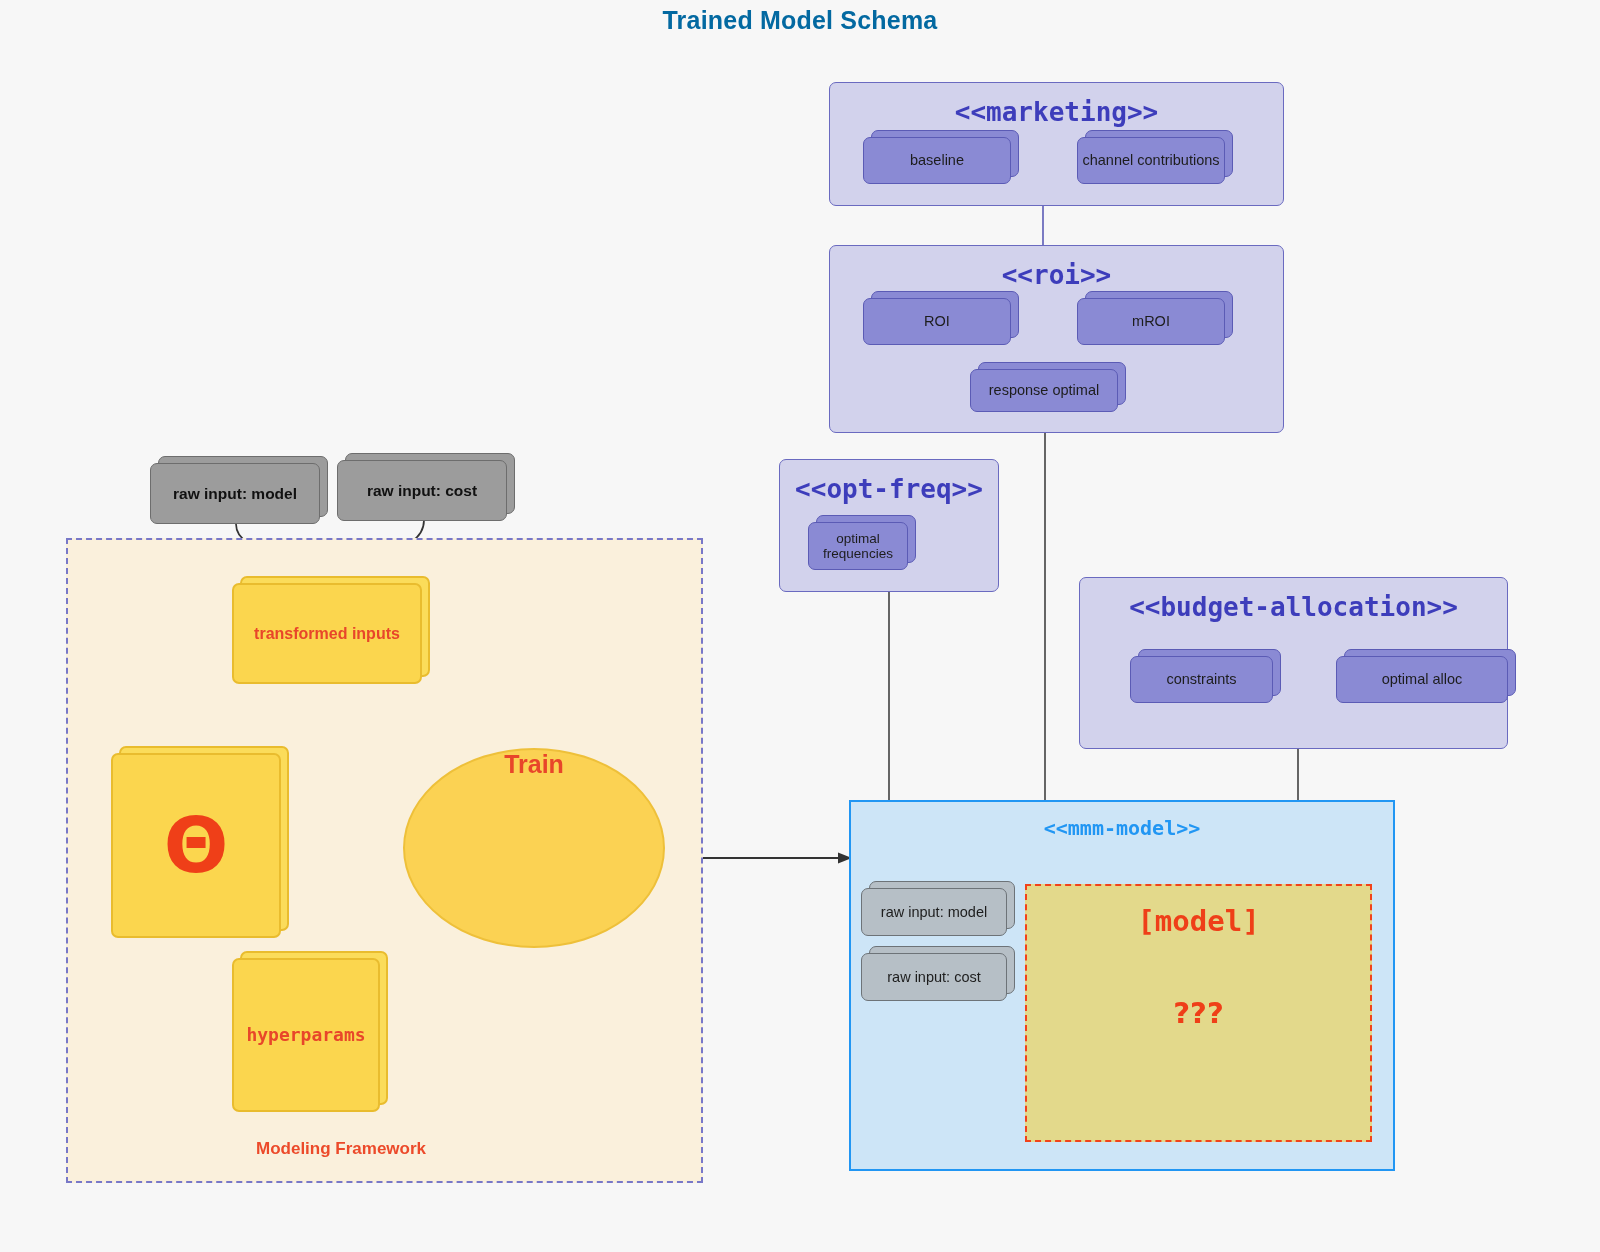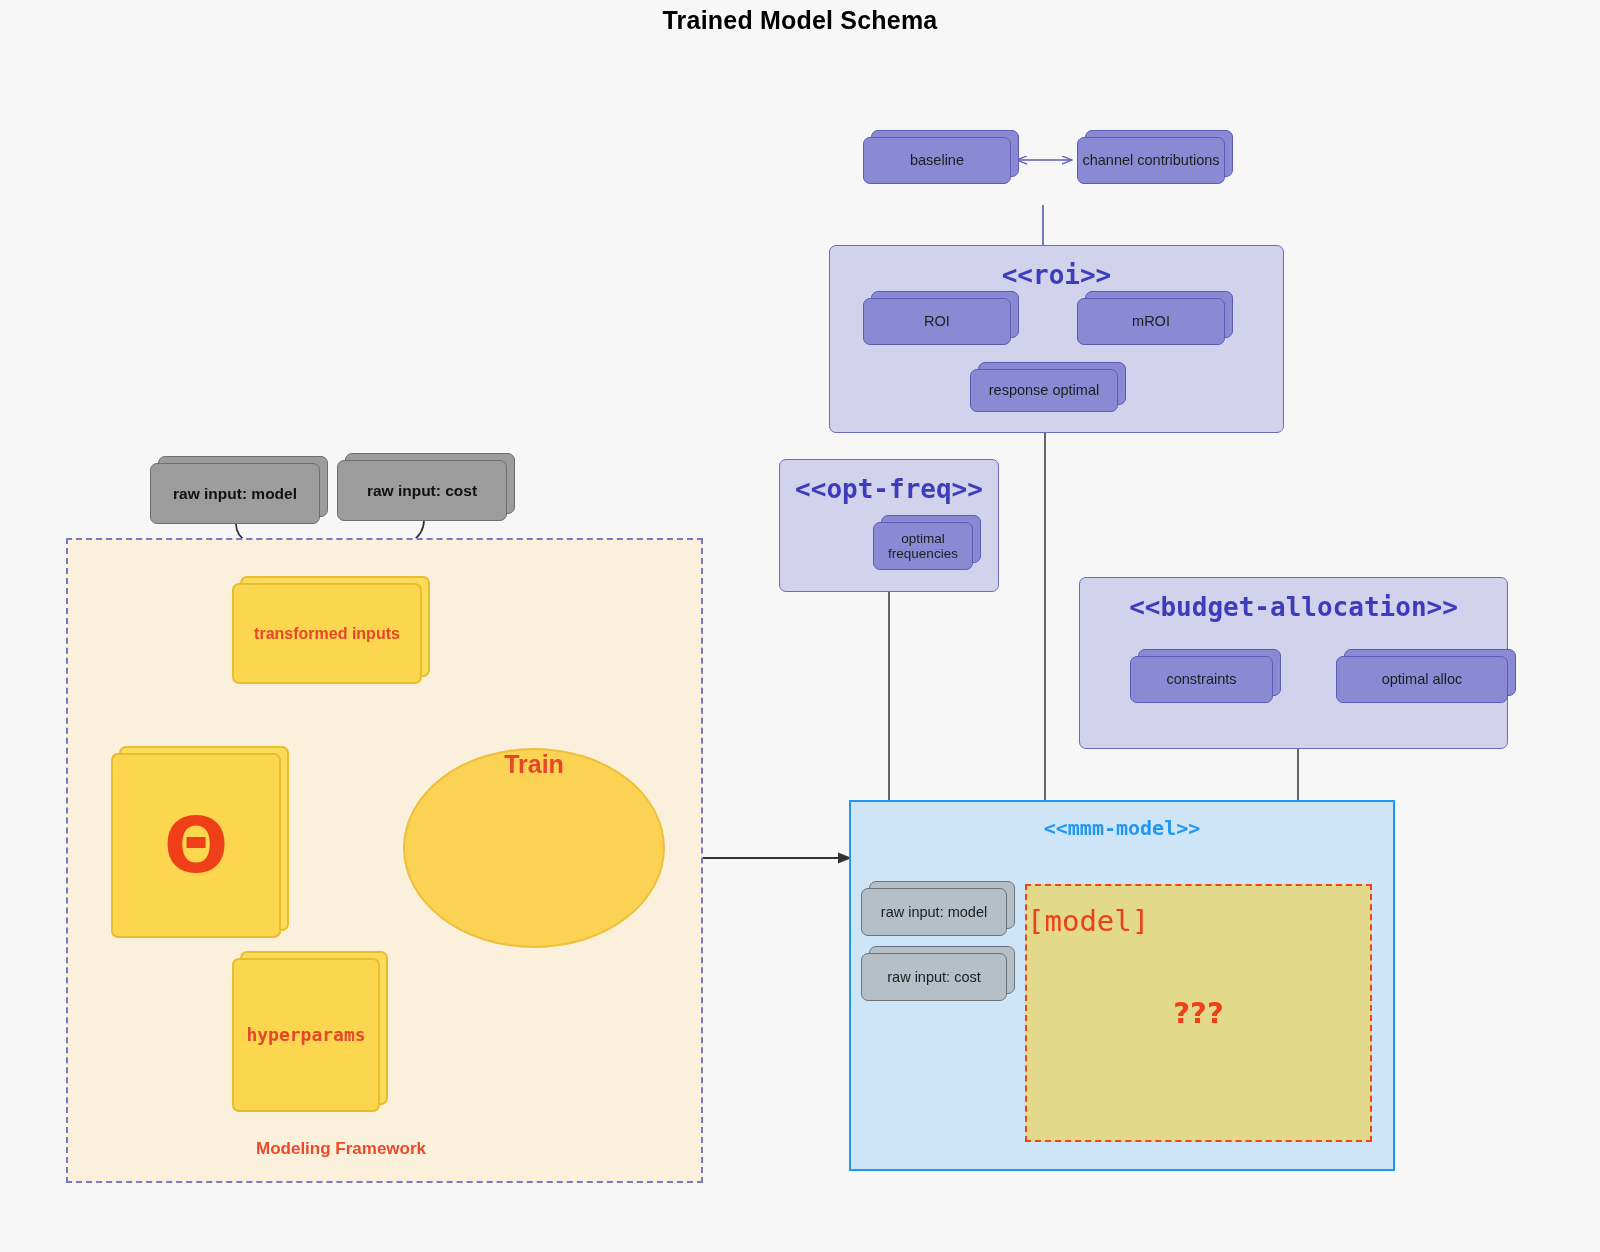--- a/index.html
+++ b/index.html
@@ -9,21 +9,21 @@
     background:#f7f7f7;
     font-family:"Liberation Sans", sans-serif;
     position:relative;
     overflow:hidden;
   }
   #stage{position:absolute;left:0;top:0;width:1600px;height:1252px;}
 
   #title{
     position:absolute;left:0;top:6px;width:1600px;
     text-align:center;
-    font-size:25px;font-weight:bold;color:#000000;
+    font-size:25px;font-weight:bold;color:#0369a1;
     letter-spacing:.2px;
   }
 
   
   .pkg{
     position:absolute;
     background:#d2d2ec;
     border:1.6px solid #6a6ac0;
     border-radius:7px;
     box-sizing:border-box;
@@ -94,22 +94,22 @@
     position:absolute;left:0;top:14px;width:100%;
     text-align:center;
     font-family:"DejaVu Sans Mono", monospace;
     font-weight:bold;font-size:20px;color:#2196f3;
   }
   .modelbox{
     position:absolute;box-sizing:border-box;
     background:#e3d98b;border:2.6px dashed #f2421a;
   }
   .modelbox .l1{
-    position:absolute;left:0;top:18px;width:100%;text-align:left;
-    font-family:"DejaVu Sans Mono", monospace;font-weight:normal;
+    position:absolute;left:0;top:18px;width:100%;text-align:center;
+    font-family:"DejaVu Sans Mono", monospace;font-weight:bold;
     font-size:29px;color:#ef3f18;
   }
   .modelbox .l2{
     position:absolute;left:0;top:110px;width:100%;text-align:center;
     font-family:"DejaVu Sans", sans-serif;font-weight:bold;
     font-size:29px;color:#ef3f18;
   }
 
   .theta{
     font-family:"DejaVu Sans", sans-serif;
@@ -159,20 +159,23 @@
 
     <path d="M424,626 C500,640 534,690 534,748" fill="none" stroke="#e8402a" stroke-width="2.6" marker-end="url(#arrRed)"></path>
 
     <line x1="283" y1="846" x2="400" y2="846" stroke="#e8402a" stroke-width="2.6" marker-end="url(#arrRed)"></line>
 
     <path d="M390,1039 C470,1039 534,1010 534,950" fill="none" stroke="#e8402a" stroke-width="2.6" marker-end="url(#arrRed)"></path>
 
     <line x1="703" y1="858" x2="851" y2="858" stroke="#333" stroke-width="1.8" marker-end="url(#arrBlack)"></line>
   </svg>
 
+  <div class="pkg" style="left:829px;top:82px;width:455px;height:124px;">
+    <div class="pkg-title">&lt;&lt;marketing&gt;&gt;</div>
+  </div>
   <div class="node purple" style="left:863px;top:137px;width:148px;height:47px;padding-left:40px;">
     <div class="back"></div>
     <div class="front">baseline</div>
   </div>
   <div class="node purple" style="left:1077px;top:137px;width:148px;height:47px;">
     <div class="back"></div>
     <div class="front">channel contributions</div>
   </div>
 
   <div class="pkg" style="left:829px;top:245px;width:455px;height:188px;">
@@ -187,21 +190,21 @@
     <div class="front">mROI</div>
   </div>
   <div class="node purple" style="left:970px;top:369px;width:148px;height:43px;">
     <div class="back"></div>
     <div class="front">response optimal</div>
   </div>
 
   <div class="pkg" style="left:779px;top:459px;width:220px;height:133px;">
     <div class="pkg-title">&lt;&lt;opt-freq&gt;&gt;</div>
   </div>
-  <div class="node purple" style="left:873px;top:522px;width:100px;height:48px;">
+  <div class="node purple" style="left:808px;top:522px;width:100px;height:48px;">
     <div class="back"></div>
     <div class="front" style="white-space:pre-line;font-size:13.5px;">optimal
 frequencies</div>
   </div>
 
   <div class="pkg" style="left:1079px;top:577px;width:429px;height:172px;">
     <div class="pkg-title">&lt;&lt;budget-allocation&gt;&gt;</div>
   </div>
   <div class="node purple" style="left:1130px;top:656px;width:143px;height:47px;">
     <div class="back"></div>

